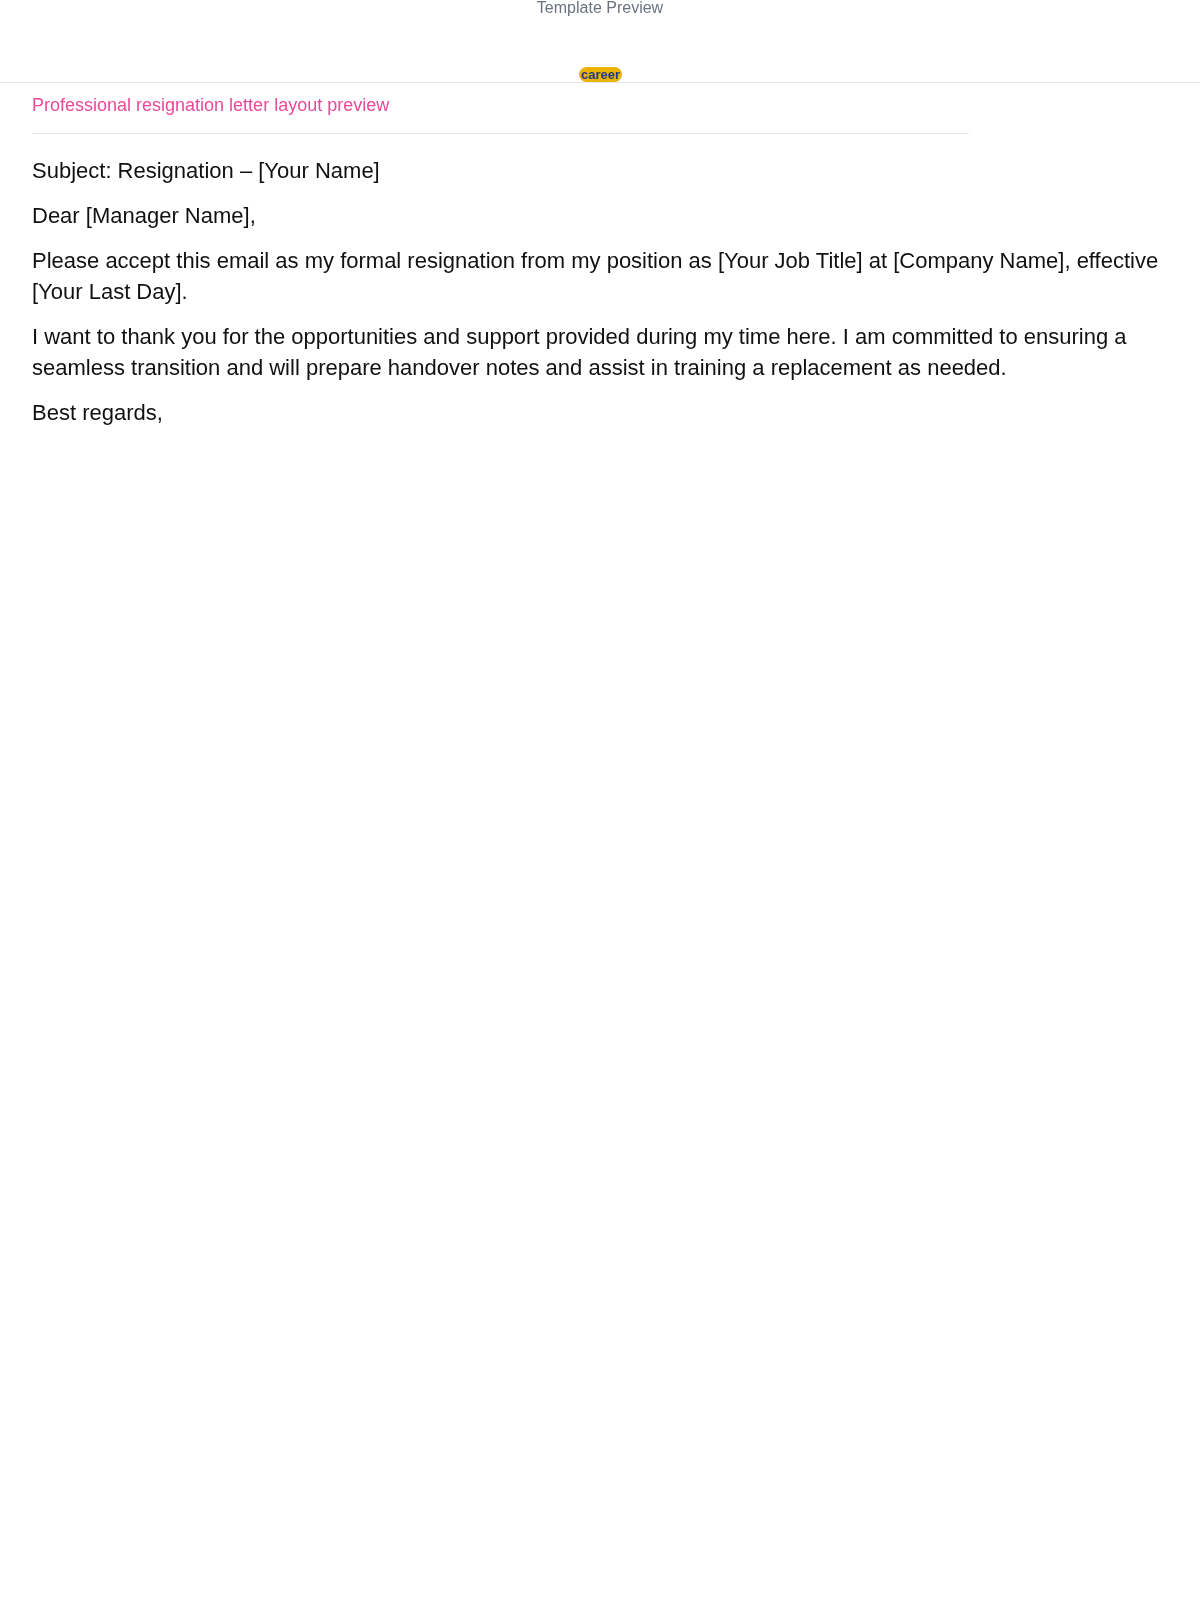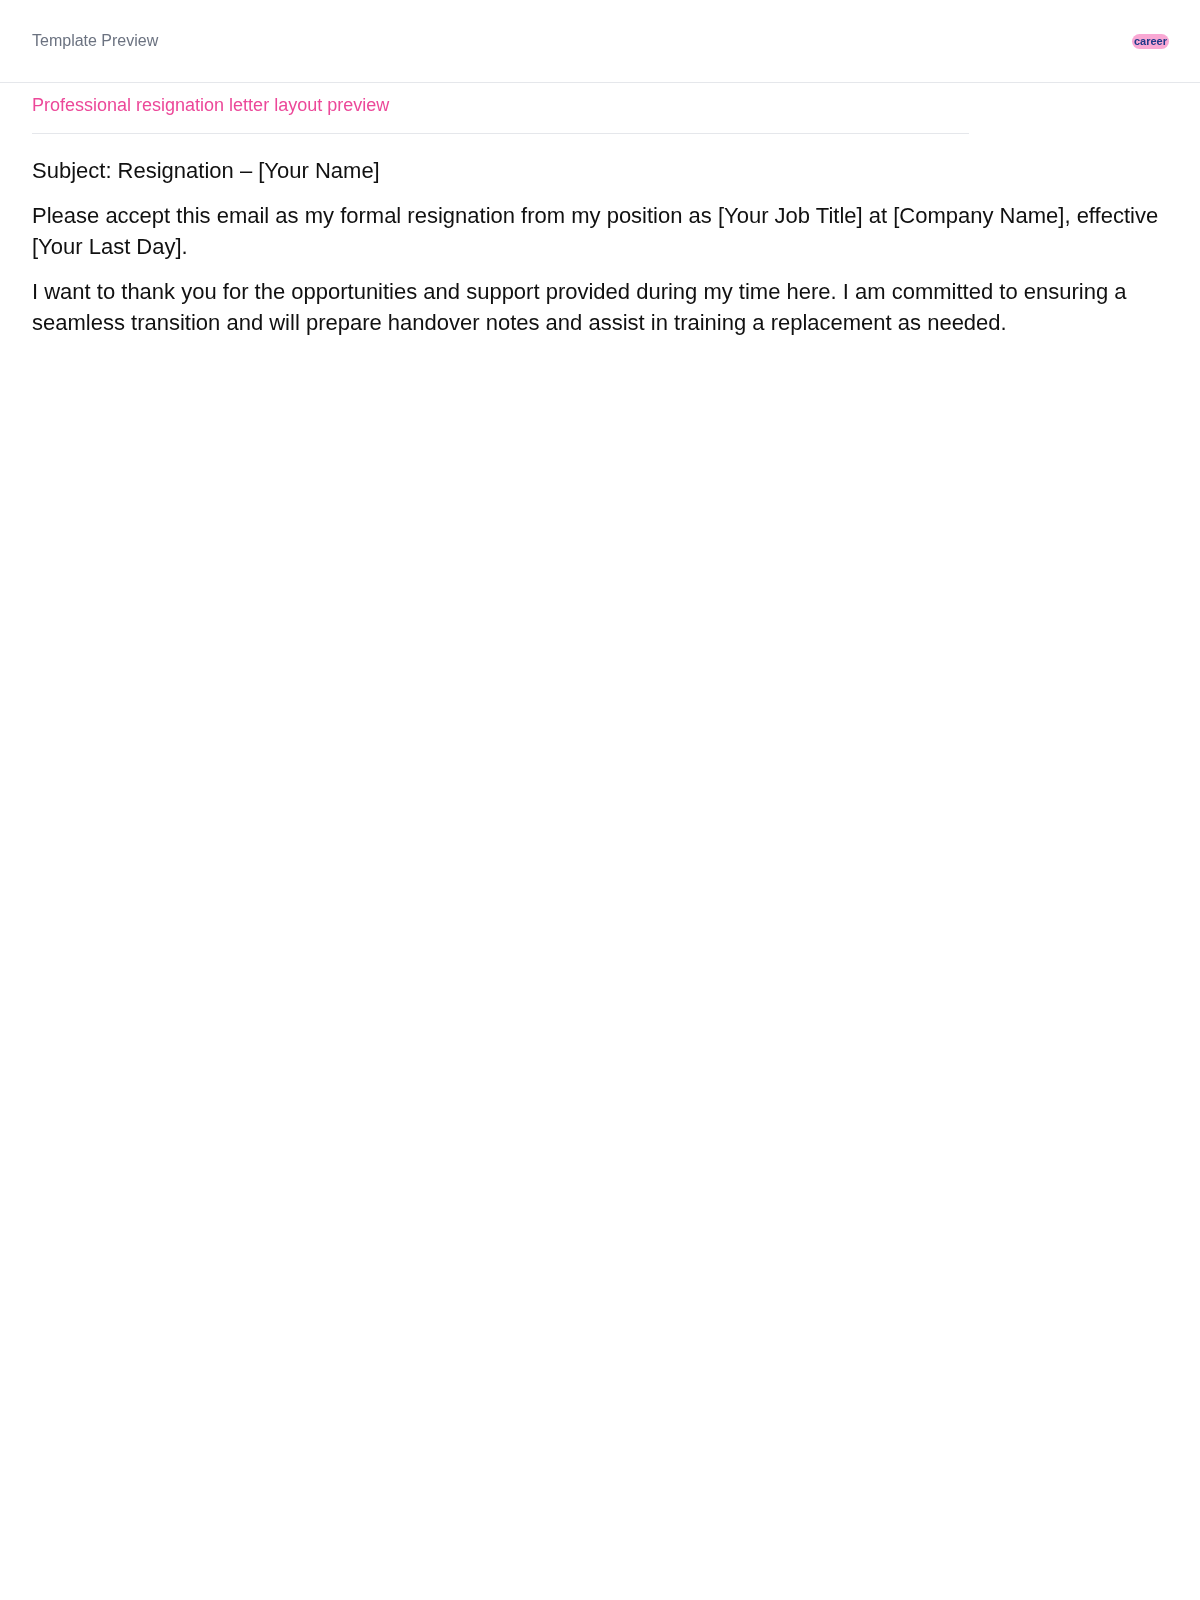--- a/index.html
+++ b/index.html
@@ -12,31 +12,32 @@
       font-family: "Liberation Sans", sans-serif;
     }
     .topbar {
       height: 83px;
       box-sizing: border-box;
       border-bottom: 1px solid #e5e7eb;
       display: flex;
       align-items: center;
       justify-content: space-between;
       padding: 0 32px;
+      flex-direction: column;
     }
     .topbar-title {
       font-size: 16px;
       color: #6b7280;
       margin-top: -1px;
     }
     .tag {
-      font-size: 11px;
+      font-size: 13px;
       font-weight: bold;
       color: #1e3a8a;
-      background: #f9a8d4;
+      background: #eab308;
       border-radius: 8px;
       padding: 0px 2px;
       margin-right: -1px;
       line-height: 15px;
     }
     .content {
       padding: 0 32px;
     }
     .page-title {
       margin: 29px 0 0 0;
@@ -76,16 +77,18 @@
   <span class="topbar-title">Template Preview</span>
   <span class="tag">career</span>
 </div>
 
 <div class="content">
   <div class="subtitle">Professional resignation letter layout preview</div>
   <div class="divider"></div>
 
   <div class="letter">
     <p>Subject: Resignation – [Your Name]</p>
+    <p>Dear [Manager Name],</p>
     <p>Please accept this email as my formal resignation from my position as [Your Job Title] at [Company Name], effective [Your Last Day].</p>
     <p>I want to thank you for the opportunities and support provided during my time here. I am committed to ensuring a seamless transition and will prepare handover notes and assist in training a replacement as needed.</p>
+    <p>Best regards,</p>
   </div>
 </div>
 
 </body></html>

